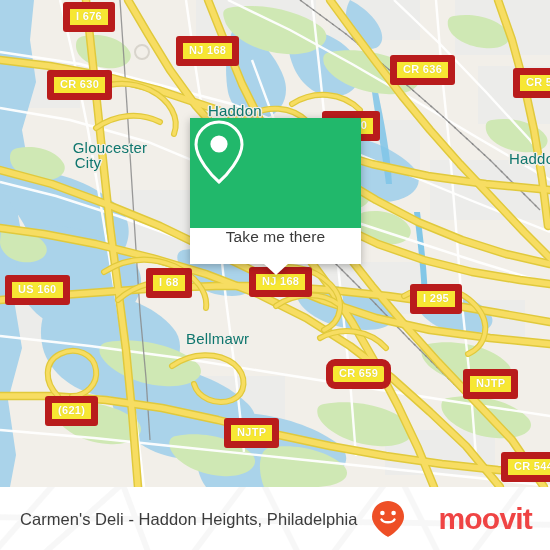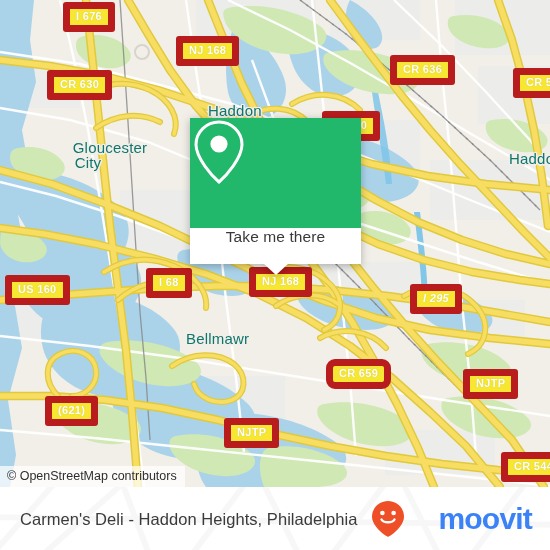--- a/index.html
+++ b/index.html
@@ -101,21 +101,21 @@
     font-size:16.5px;
     letter-spacing:.05px;
     white-space:nowrap;
   }
   .brand {
     position:absolute; right:18px; top:50%;
     transform:translateY(-50%);
     display:flex; align-items:center; gap:1px;
   }
   .brand-text {
-    color:#3b82f6;
+    color:#ef4444;
     font-size:30px;
     font-weight:bold;
     letter-spacing:-.8px;
     line-height:1;
     margin-left:32px;
   }
 </style>
 </head>
 <body>
 
@@ -282,41 +282,40 @@
 
     <div class="shield" style="left:63px;  top:2px;">I 676</div>
     <div class="shield" style="left:176px; top:36px;">NJ 168</div>
     <div class="shield" style="left:390px; top:38px;margin-top:17px;">CR 636</div>
     <div class="shield" style="left:47px;  top:70px;">CR 630</div>
     <div class="shield" style="left:513px; top:68px;">CR 561</div>
     <div class="shield" style="left:322px; top:111px;">US 30</div>
     <div class="shield" style="left:5px;   top:275px;">US 160</div>
     <div class="shield" style="left:146px; top:268px;">I 68</div>
     <div class="shield" style="left:249px; top:267px;">NJ 168</div>
-    <div class="shield" style="left:410px; top:284px;font-style:italic;">I 295</div>
+    <div class="shield" style="left:410px; top:284px;">I 295</div>
     <div class="shield" style="left:326px; top:359px;border-radius:9px;">CR 659</div>
     <div class="shield" style="left:463px; top:369px;">NJTP</div>
     <div class="shield" style="left:45px;  top:396px;">(621)</div>
     <div class="shield" style="left:224px; top:418px;">NJTP</div>
     <div class="shield" style="left:501px; top:452px;">CR 544</div>
 
     <div class="popup">
       <div class="popup-head">
         <svg width="58" height="68" viewBox="0 0 58 68">
           <path d="M29,4 C16.3,4 6,14.1 6,26.6 C6,40 22,58 29,64 C36,58 52,40 52,26.6 C52,14.1 41.7,4 29,4 Z" fill="none" stroke="#ffffff" stroke-width="3"></path>
           <circle cx="29" cy="26" r="8.6" fill="#ffffff"></circle>
         </svg>
       </div>
       <div class="popup-body">
         <span class="label">Take me there</span>
       </div>
       <div class="popup-tail"></div>
     </div>
 
-    <div class="attribution">© OpenStreetMap contributors</div>
   </div>
 
   <div class="footer">
     <svg class="watermark" width="550" height="63" viewBox="0 0 550 63">
       <g stroke="#f1f1f1" stroke-width="6" fill="none">
         <path d="M-10,70 L60,-10"></path>
         <path d="M40,70 L130,-10"></path>
         <path d="M120,-10 L150,70"></path>
         <path d="M190,70 L250,-10"></path>
         <path d="M260,-10 L300,70"></path>

